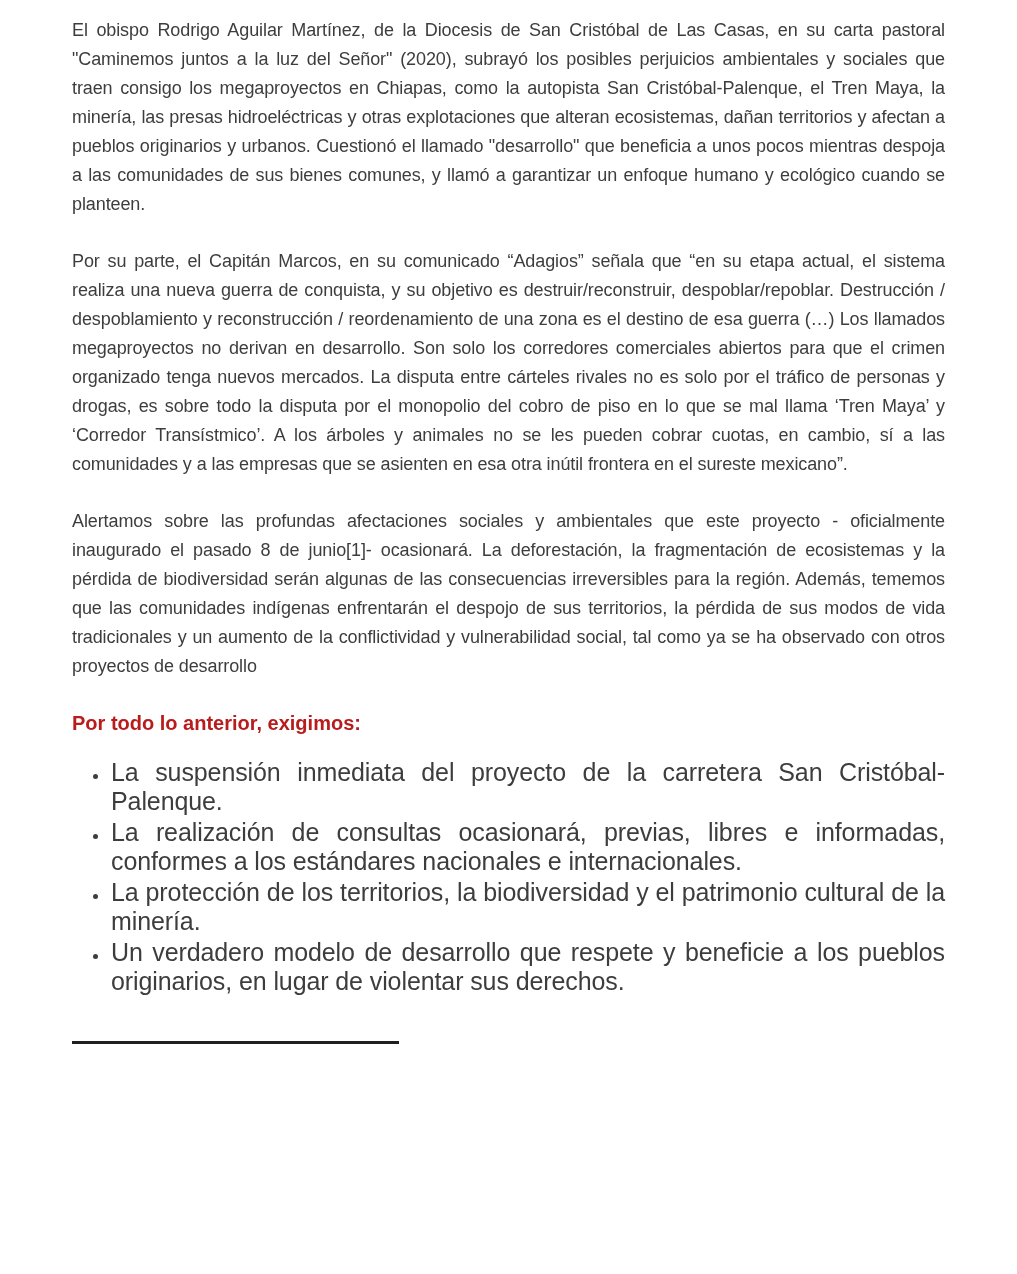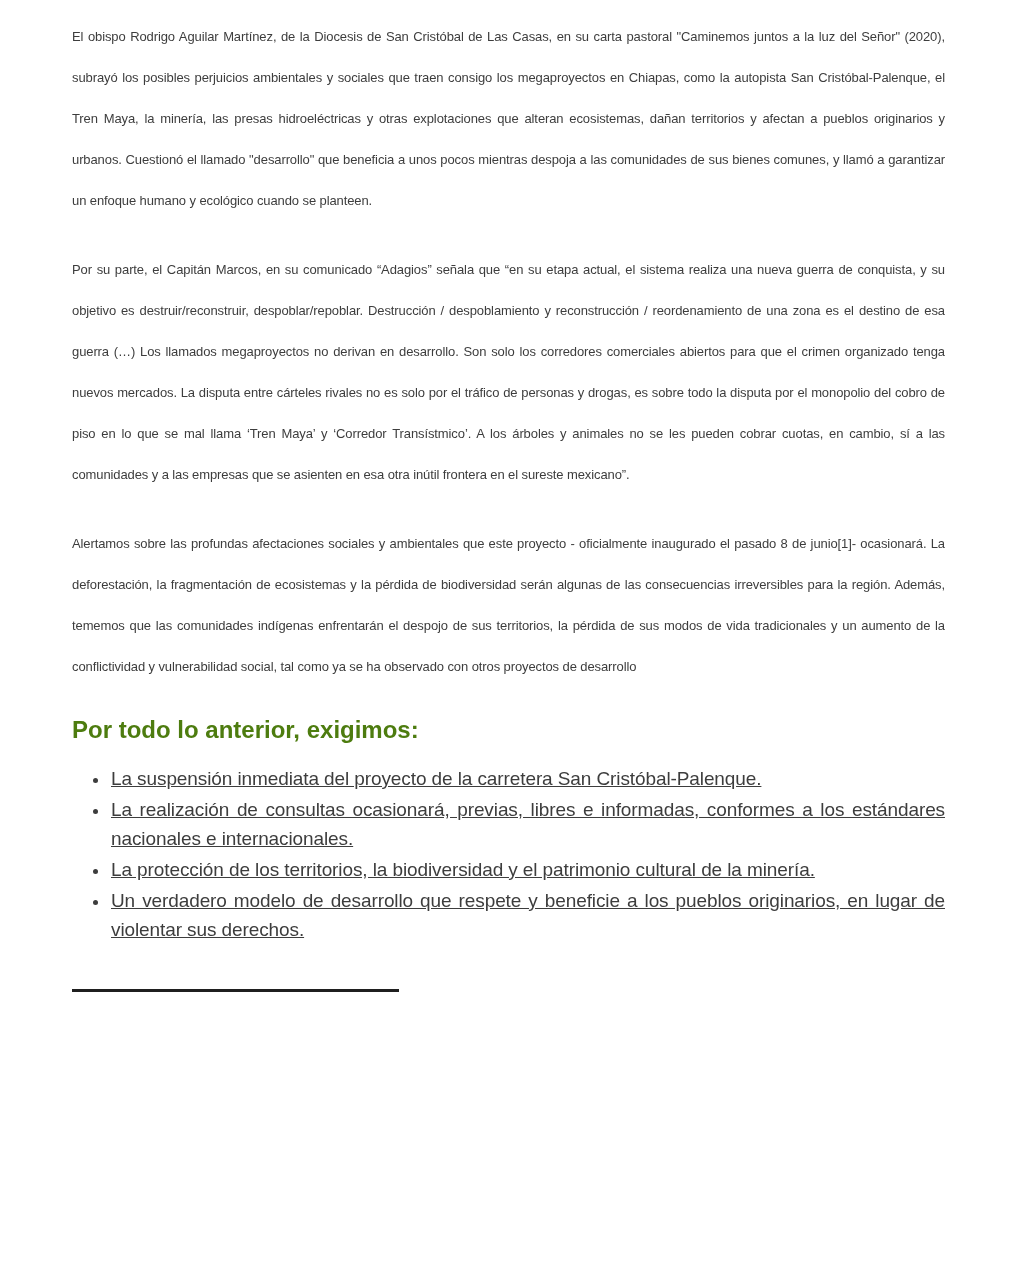--- a/index.html
+++ b/index.html
@@ -13,46 +13,45 @@
     overflow: hidden;
     font-family: "Liberation Sans", sans-serif;
     color: #3d3d3d;
   }
   .page {
     padding: 16px 72px 0 72px;
     box-sizing: border-box;
     width: 1017px;
   }
   .body-par {
-    font-size: 13px;
-    line-height: 41px;
+    font-size: 18px;
+    line-height: 29px;
     text-align: justify;
     margin: 0 0 28px 0;
     letter-spacing: -0.1px;
   }
   .heading {
-    font-size: 24px;
+    font-size: 20px;
     line-height: 29px;
     font-weight: 700;
-    color: #4d7c0f;
+    color: #b91c1c;
     margin: 8px 0 20px 0;
   }
   ul.demands {
     margin: 0 0 26px 0;
     padding: 0 0 0 37px;
     list-style: disc outside;
   }
   ul.demands li {
-    font-size: 19px;
+    font-size: 25px;
     line-height: 29px;
     text-align: justify;
     margin: 0 0 2px 0;
     letter-spacing: -0.1px;
     padding-left: 2px;
-    text-decoration: underline;
   }
   ul.demands li::marker {
     color: #3d3d3d;
     font-size: 16px;
   }
   .separator {
     width: 327px;
     height: 3px;
     margin: 45px 0 0 0;
     border: none;

